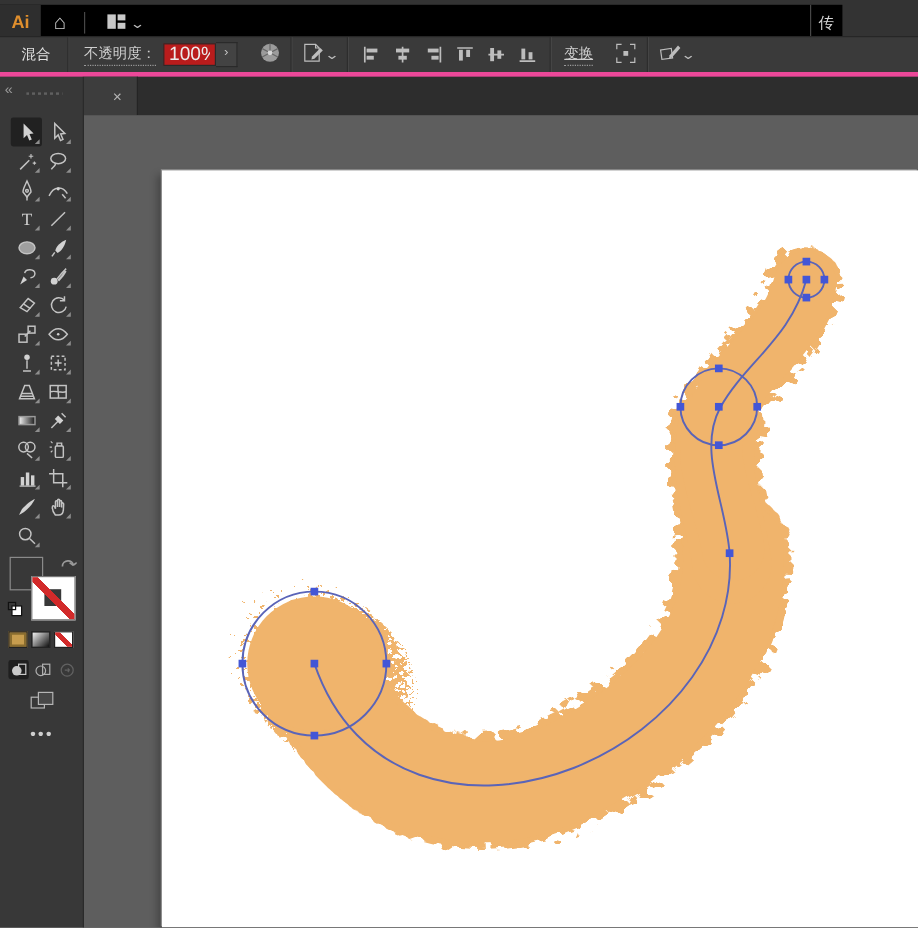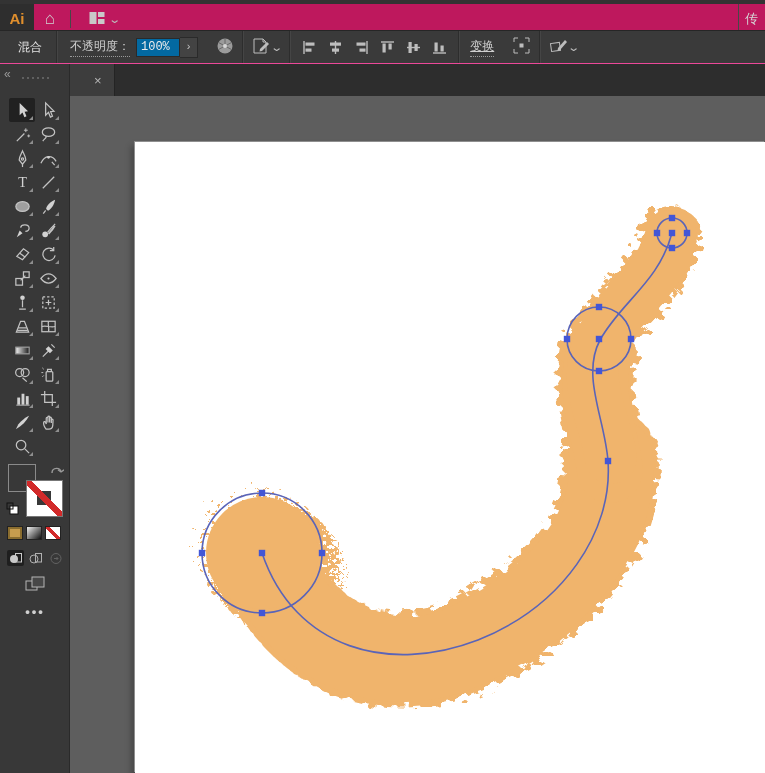--- a/index.html
+++ b/index.html
@@ -1,44 +1,44 @@
 <!DOCTYPE html>
 <html style="--c-body: #f0b46c; --c-spine: #5a64b8; --c-anchor: #4356d6; --c-gold: #c79d4e; --c-red: #d22a2a;"><head>
 <meta charset="utf-8">
 <style>
   html,body{margin:0;padding:0;}
   body{width:765px;height:773px;overflow:hidden;background:#333;
        font-family:"Liberation Sans",sans-serif;-webkit-font-smoothing:antialiased;}
   #app{position:relative;width:765px;height:773px;background:#333;}
 
   
-  #menubar{position:absolute;left:0;top:4px;width:765px;height:30px;background:#be185d;
+  #menubar{position:absolute;left:0;top:4px;width:702px;height:30px;background:#000000;
            display:flex;align-items:center;color:#d6d6d6;font-size:13px;}
   #ai-logo{width:34px;height:30px;line-height:30px;text-align:center;background:#2e2e2e;
            color:#e08f2d;font-weight:bold;font-size:15px;}
   #home-btn{width:32px;text-align:center;font-size:17px;color:#d0d0d0;}
   .vsep{width:1px;height:18px;background:#474747;margin:0 4px;}
   .menu-item{padding:0 11px;height:30px;line-height:30px;cursor:default;}
   #workspace-btn{display:flex;align-items:center;margin-left:14px;gap:5px;}
   .chev{font-size:11px;color:#bdbdbd;transform:scaleX(1.4);}
   #ws-right{margin-left:auto;display:flex;align-items:center;height:30px;}
   #ws-partial{width:20px;overflow:hidden;white-space:nowrap;padding-left:6px;
               border-left:1px solid #474747;height:30px;line-height:30px;}
 
   
   #controlbar{position:absolute;left:0;top:30px;width:765px;height:34px;background:#3a3a3a;
-              border-top:1px solid #262626;border-bottom:1px solid #ec4899;box-sizing:border-box;
+              border-top:1px solid #262626;border-bottom:4px solid #ec4899;box-sizing:border-box;
               display:flex;align-items:center;color:#cfcfcf;font-size:12px;}
   .csep{width:1px;align-self:stretch;background:#2d2d2d;border-right:1px solid #454545;}
   #ctx-label{padding:0 14px 0 18px;color:#e2e2e2;}
   .linklabel{border-bottom:1px dotted #9a9a9a;padding-bottom:1px;margin:0 6px 0 12px;cursor:default;}
   #opacity-box{display:flex;align-items:center;margin-right:10px;}
-  #opacity-input{width:44px;height:19px;background:#0369a1;border:1px solid #2a2a2a;
-                 color:#ececec;font-size:12px;padding:0 4px;box-sizing:border-box;
-                 font-family:Liberation Mono, monospace;}
+  #opacity-input{width:44px;height:19px;background:#b91c1c;border:1px solid #2a2a2a;
+                 color:#ececec;font-size:16px;padding:0 4px;box-sizing:border-box;
+                 font-family:Liberation Sans, sans-serif;}
   #opacity-stepper{width:17px;height:19px;background:#434343;border:1px solid #2a2a2a;border-left:none;
                    text-align:center;line-height:17px;color:#c5c5c5;font-size:11px;}
   .iconbtn{display:flex;align-items:center;justify-content:center;padding:0 8px;height:100%;}
   .align-group{display:flex;align-items:center;gap:9px;padding:0 10px;}
   #transform-link{margin:0 10px;text-decoration:underline;}
   .aicon{display:block;}
   .aicon rect{fill:#bdbdbd;}
   .aicon path{stroke:#bdbdbd;stroke-width:1.4;fill:none;}
 
   

